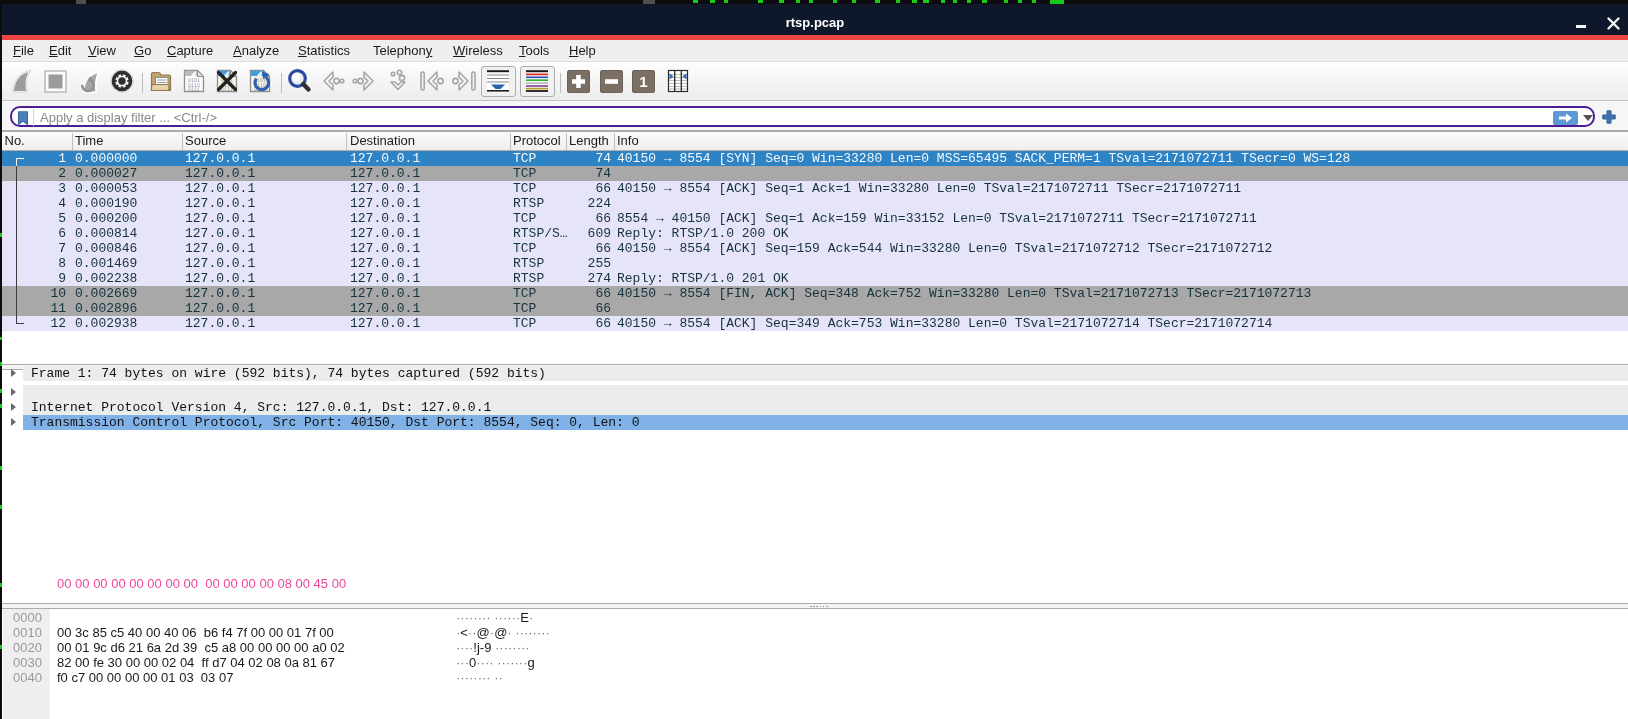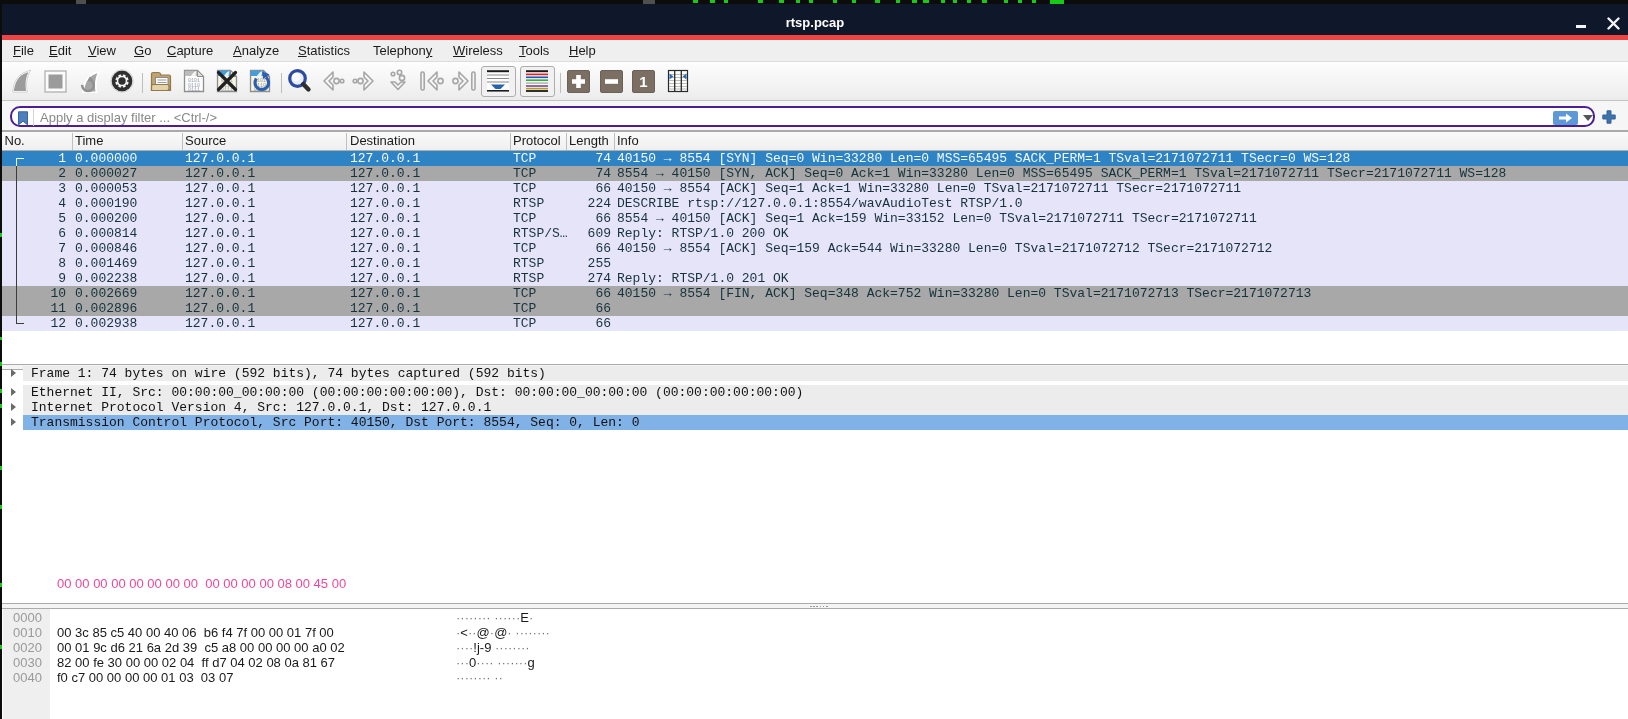--- a/index.html
+++ b/index.html
@@ -279,29 +279,29 @@
 <div class="hsep" style="left:508px"></div>
 <div class="hsep" style="left:564px"></div>
 <div class="hsep" style="left:612px"></div>
 </div>
 <div class="prow sel" style="top:151px">
 <span class="cn">1</span><span class="ct">0.000000</span><span class="cs">127.0.0.1</span><span class="cd">127.0.0.1</span><span class="cp">TCP</span><span class="cl">74</span><span class="ci">40150 → 8554 [SYN] Seq=0 Win=33280 Len=0 MSS=65495 SACK_PERM=1 TSval=2171072711 TSecr=0 WS=128</span>
 <div class="bk" style="left:14px;top:7px;width:8px;height:1px;background:#f0f6fb"></div>
 <div class="bk" style="left:14px;top:7px;width:1px;height:8px;background:#f0f6fb"></div>
 </div>
 <div class="prow gray" style="top:166px">
-<span class="cn">2</span><span class="ct">0.000027</span><span class="cs">127.0.0.1</span><span class="cd">127.0.0.1</span><span class="cp">TCP</span><span class="cl">74</span><span class="ci">8554 → 40150 [SYN, ACK] Seq=0 Ack=1 Win=33280 Len=0 MSS=65495 SACK_PERM=1 TSval=2171072711 TSecr=2171072711 WS=128</span>
+<span class="cn">2</span><span class="ct">0.000027</span><span class="cs">127.0.0.1</span><span class="cd">127.0.0.1</span><span class="cp">TCP</span><span class="cl">74</span>
 <div class="bk" style="left:14px;top:0;width:1px;height:15px;background:#3c3c3c"></div>
 </div>
 <div class="prow lav" style="top:181px">
 <span class="cn">3</span><span class="ct">0.000053</span><span class="cs">127.0.0.1</span><span class="cd">127.0.0.1</span><span class="cp">TCP</span><span class="cl">66</span><span class="ci">40150 → 8554 [ACK] Seq=1 Ack=1 Win=33280 Len=0 TSval=2171072711 TSecr=2171072711</span>
 <div class="bk" style="left:14px;top:0;width:1px;height:15px;background:#3c3c3c"></div>
 </div>
 <div class="prow lav" style="top:196px">
-<span class="cn">4</span><span class="ct">0.000190</span><span class="cs">127.0.0.1</span><span class="cd">127.0.0.1</span><span class="cp">RTSP</span><span class="cl">224</span><span class="ci">DESCRIBE rtsp://127.0.0.1:8554/wavAudioTest RTSP/1.0</span>
+<span class="cn">4</span><span class="ct">0.000190</span><span class="cs">127.0.0.1</span><span class="cd">127.0.0.1</span><span class="cp">RTSP</span><span class="cl">224</span>
 <div class="bk" style="left:14px;top:0;width:1px;height:15px;background:#3c3c3c"></div>
 </div>
 <div class="prow lav" style="top:211px">
 <span class="cn">5</span><span class="ct">0.000200</span><span class="cs">127.0.0.1</span><span class="cd">127.0.0.1</span><span class="cp">TCP</span><span class="cl">66</span><span class="ci">8554 → 40150 [ACK] Seq=1 Ack=159 Win=33152 Len=0 TSval=2171072711 TSecr=2171072711</span>
 <div class="bk" style="left:14px;top:0;width:1px;height:15px;background:#3c3c3c"></div>
 </div>
 <div class="prow lav" style="top:226px">
 <span class="cn">6</span><span class="ct">0.000814</span><span class="cs">127.0.0.1</span><span class="cd">127.0.0.1</span><span class="cp">RTSP/S…</span><span class="cl">609</span><span class="ci">Reply: RTSP/1.0 200 OK</span>
 <div class="bk" style="left:14px;top:0;width:1px;height:15px;background:#3c3c3c"></div>
 </div>
@@ -319,41 +319,40 @@
 </div>
 <div class="prow gray" style="top:286px">
 <span class="cn">10</span><span class="ct">0.002669</span><span class="cs">127.0.0.1</span><span class="cd">127.0.0.1</span><span class="cp">TCP</span><span class="cl">66</span><span class="ci">40150 → 8554 [FIN, ACK] Seq=348 Ack=752 Win=33280 Len=0 TSval=2171072713 TSecr=2171072713</span>
 <div class="bk" style="left:14px;top:0;width:1px;height:15px;background:#3c3c3c"></div>
 </div>
 <div class="prow gray" style="top:301px">
 <span class="cn">11</span><span class="ct">0.002896</span><span class="cs">127.0.0.1</span><span class="cd">127.0.0.1</span><span class="cp">TCP</span><span class="cl">66</span>
 <div class="bk" style="left:14px;top:0;width:1px;height:15px;background:#3c3c3c"></div>
 </div>
 <div class="prow lav" style="top:316px">
-<span class="cn">12</span><span class="ct">0.002938</span><span class="cs">127.0.0.1</span><span class="cd">127.0.0.1</span><span class="cp">TCP</span><span class="cl">66</span>
+<span class="cn">12</span><span class="ct">0.002938</span><span class="cs">127.0.0.1</span><span class="cd">127.0.0.1</span><span class="cp">TCP</span><span class="cl">66</span><span class="ci">40150 → 8554 [ACK] Seq=349 Ack=753 Win=33280 Len=0 TSval=2171072714 TSecr=2171072714</span>
 <div class="bk" style="left:14px;top:0;width:1px;height:8px;background:#3c3c3c"></div>
 <div class="bk" style="left:14px;top:7px;width:8px;height:1px;background:#3c3c3c"></div>
 </div>
 <div class="split" style="top:364px">
 <div class="dot" style="left:808px;top:1.7px"></div>
 <div class="dot" style="left:811.2px;top:1.7px"></div>
 <div class="dot" style="left:814.4px;top:1.7px"></div>
 <div class="dot" style="left:817.6px;top:1.7px"></div>
 <div class="dot" style="left:820.8px;top:1.7px"></div>
 <div class="dot" style="left:824px;top:1.7px"></div>
 </div>
 <div class="drow" style="top:366px">
     <div class="dstripe dg"></div>
     <div class="tri"></div>
     <div class="dtxt">Frame 1: 74 bytes on wire (592 bits), 74 bytes captured (592 bits)</div>
   </div>
 <div class="drow" style="top:385px">
     <div class="dstripe dg"></div>
     <div class="tri"></div>
-    <div class="dtxt">Ethernet II, Src: 00:00:00_00:00:00 (00:00:00:00:00:00), Dst: 00:00:00_00:00:00 (00:00:00:00:00:00)</div>
   </div>
 <div class="drow" style="top:400px">
     <div class="dstripe dg"></div>
     <div class="tri"></div>
     <div class="dtxt">Internet Protocol Version 4, Src: 127.0.0.1, Dst: 127.0.0.1</div>
   </div>
 <div class="drow" style="top:415px">
     <div class="dstripe db"></div>
     <div class="tri"></div>
     <div class="dtxt">Transmission Control Protocol, Src Port: 40150, Dst Port: 8554, Seq: 0, Len: 0</div>

